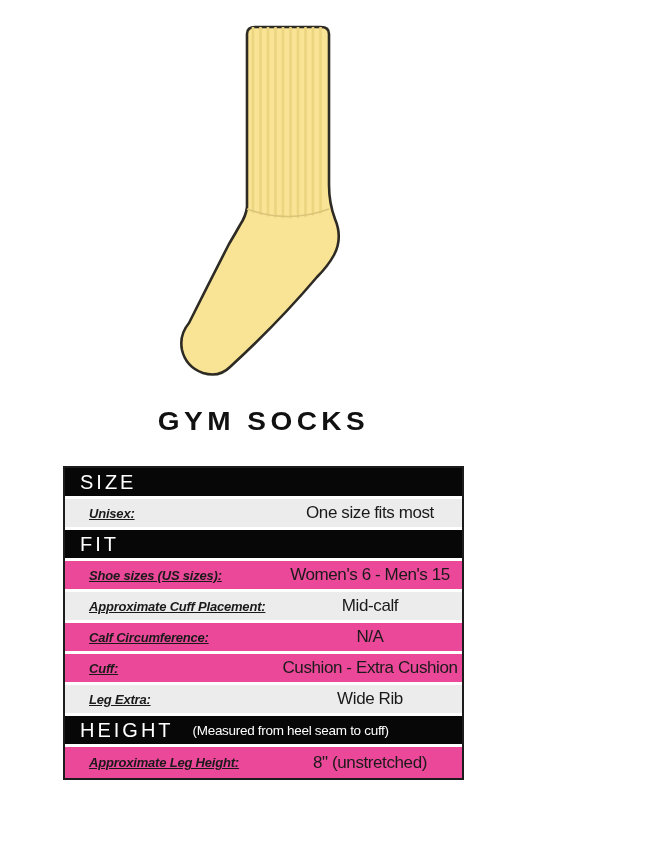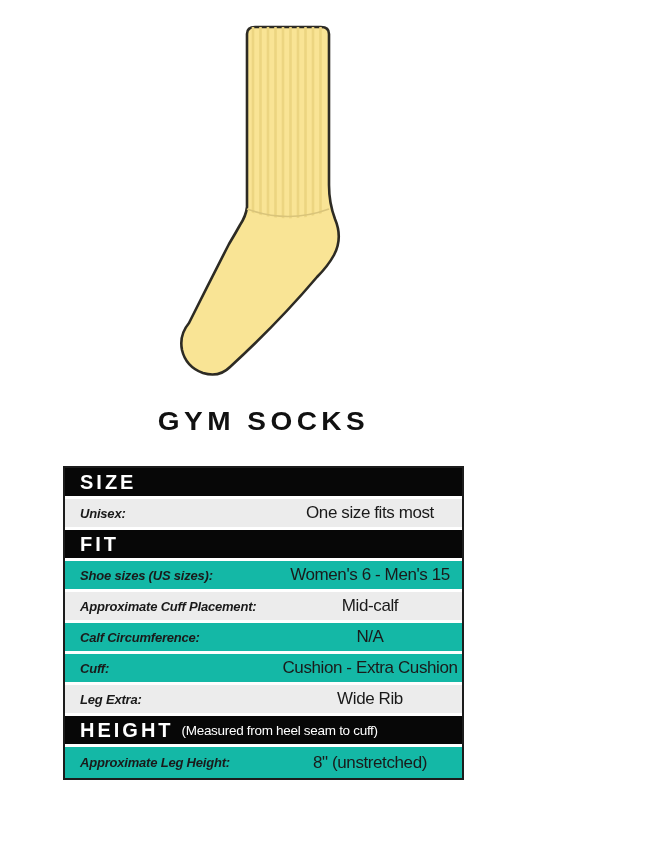--- a/index.html
+++ b/index.html
@@ -43,49 +43,50 @@
     background: #070707;
     color: #ffffff;
     height: 31px;
     display: flex;
     align-items: center;
     padding-left: 15px;
     border-bottom: 3px solid #ffffff;
   }
   .hdr-title {
     font-size: 20px;
-    font-weight: 700;
+    font-weight: 400;
     letter-spacing: 3px;
     white-space: nowrap;
   }
   .hdr-sub {
     font-size: 13.5px;
     font-weight: 400;
     letter-spacing: -0.3px;
-    margin-left: 8px;
+    margin-left: 19px;
     white-space: nowrap;
   }
   .hdr-sub:empty { display: none; }
   .data-row {
     height: 31px;
     display: grid;
     grid-template-columns: 213px 1fr;
     align-items: center;
-    background: #14b8a6;
+    background: #ec4899;
     border-bottom: 3px solid #ffffff;
   }
   .data-row.shaded { background: #ececec; }
   .section:last-child .data-row:last-child { border-bottom: none; }
   .row-label {
     font-size: 13px;
     font-weight: 700;
     font-style: italic;
     letter-spacing: -0.2px;
-    padding-left: 15px;
-    white-space: nowrap;
+    padding-left: 24px;
+    white-space: nowrap;
+    text-decoration: underline;
   }
   .row-value {
     font-size: 17px;
     font-weight: 400;
     letter-spacing: -0.4px;
     white-space: nowrap;
     text-align: center;
   }
 </style>
 </head>

